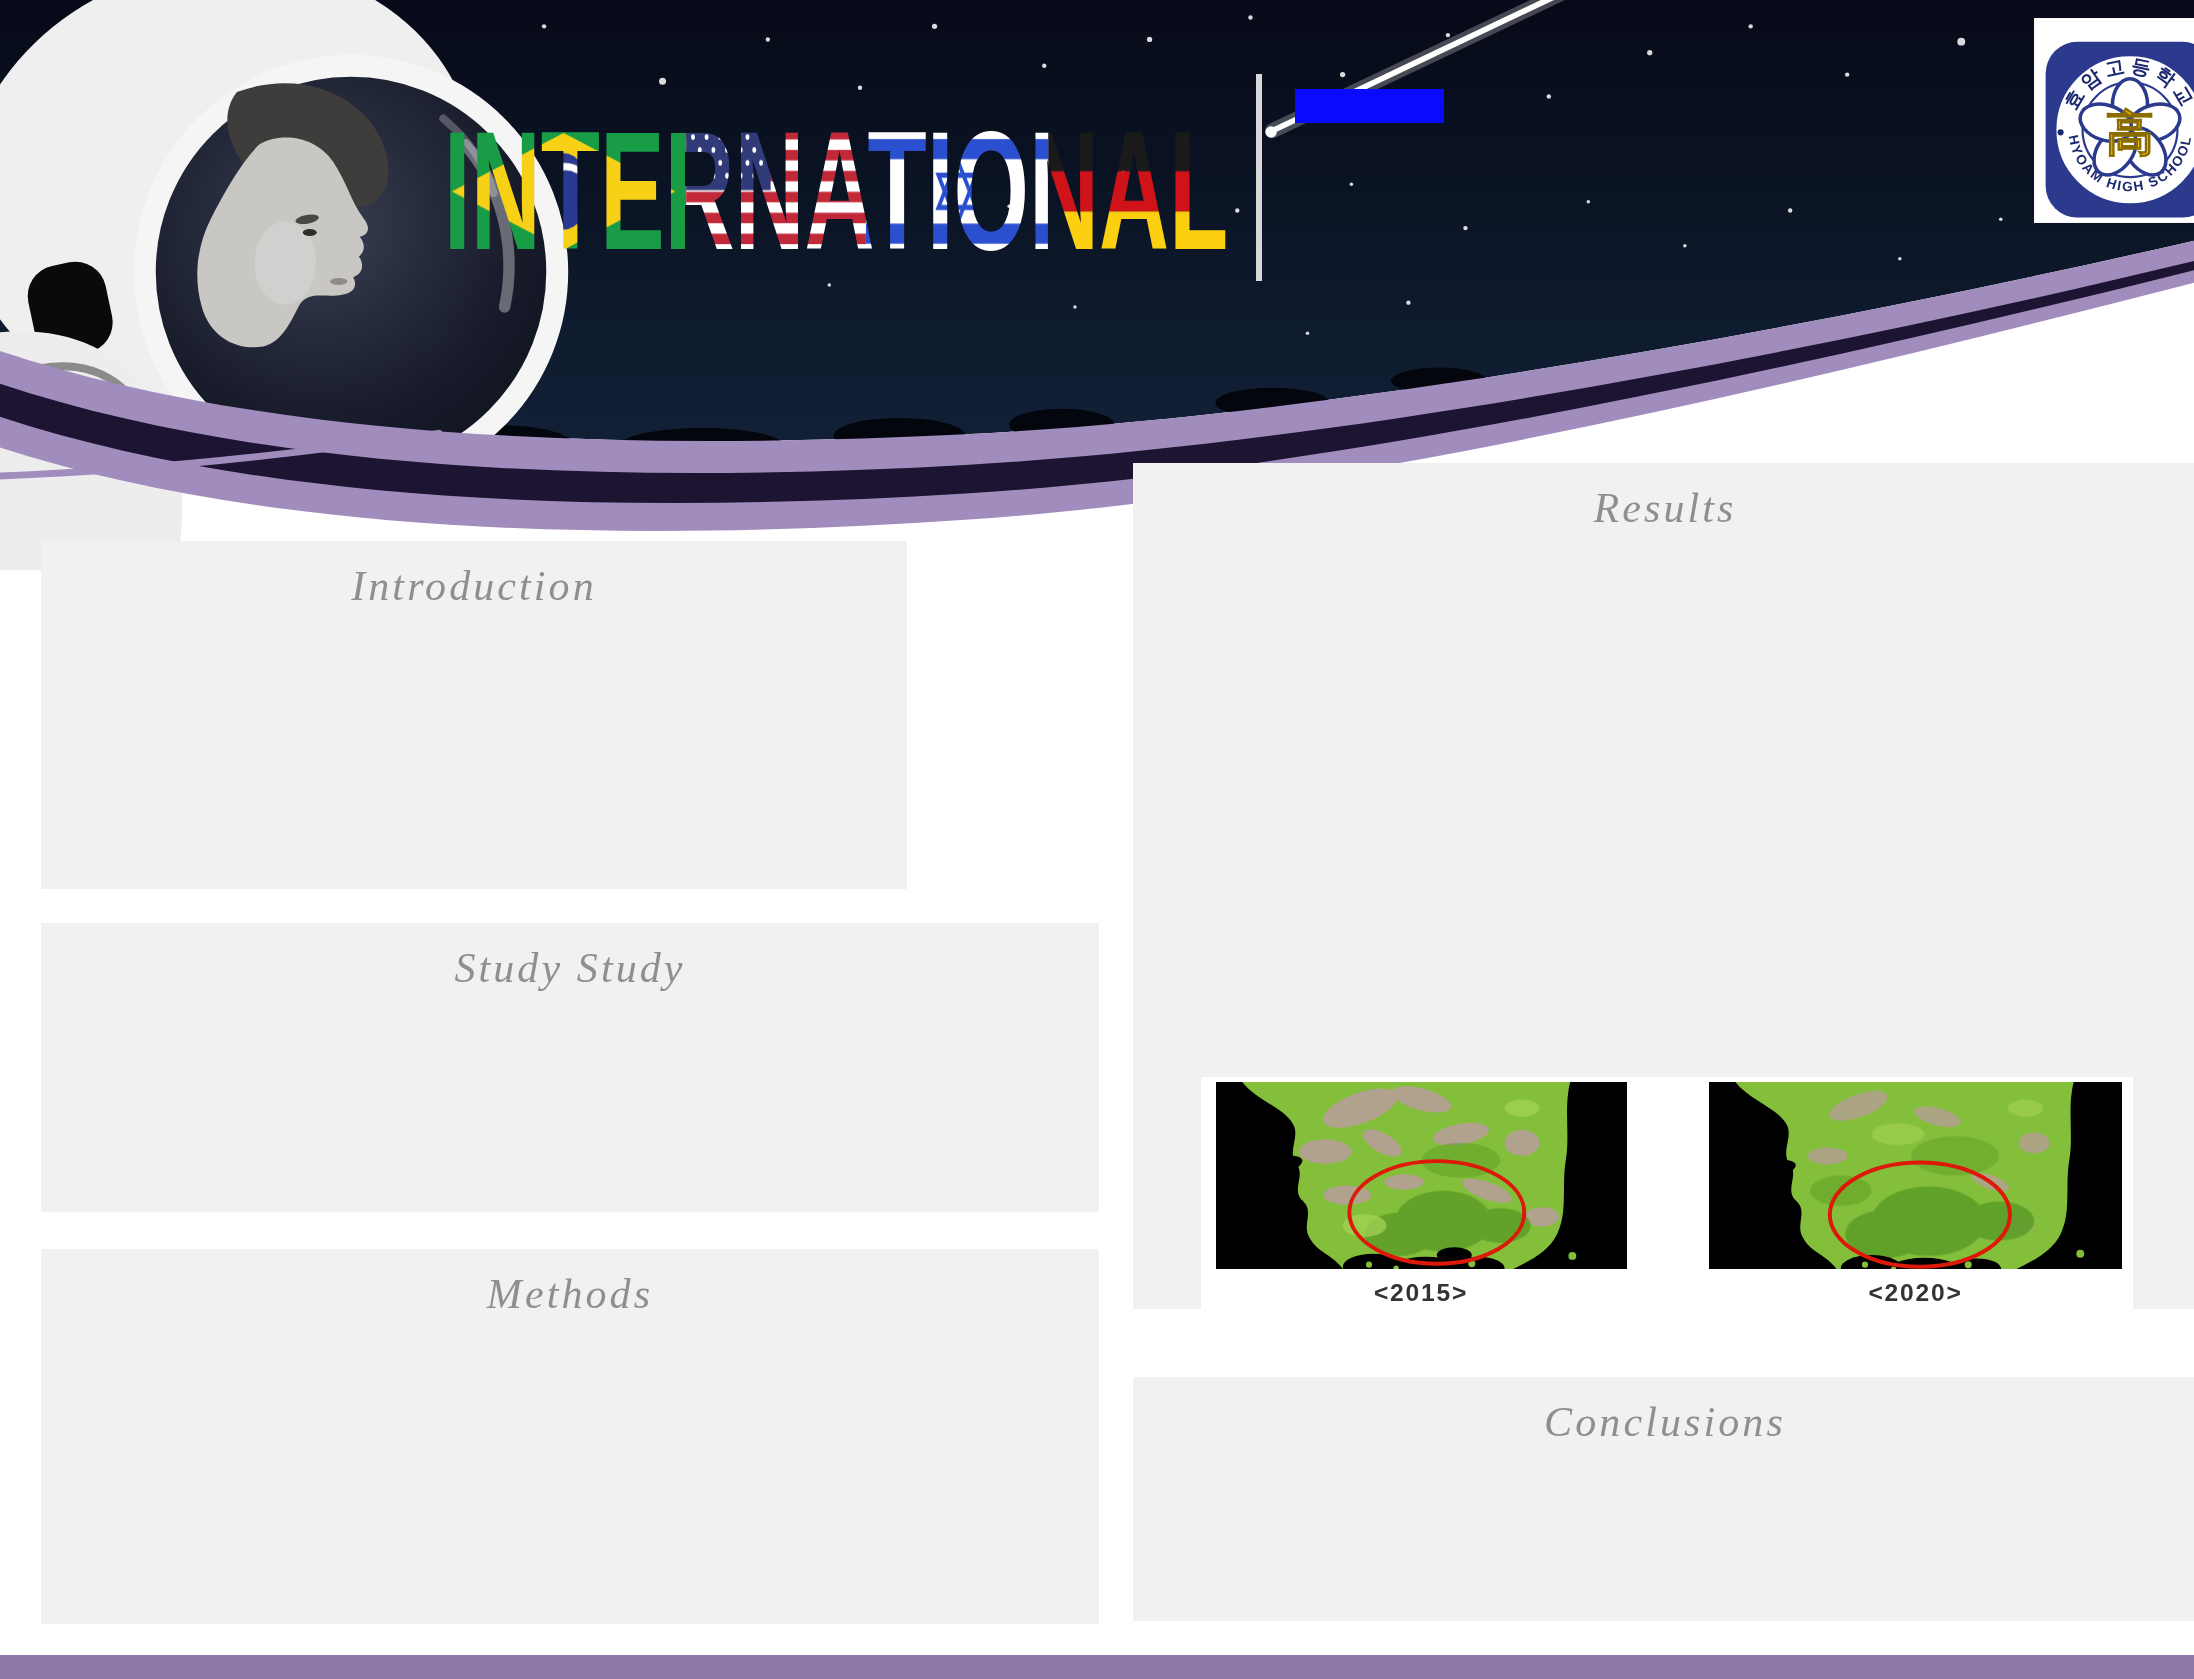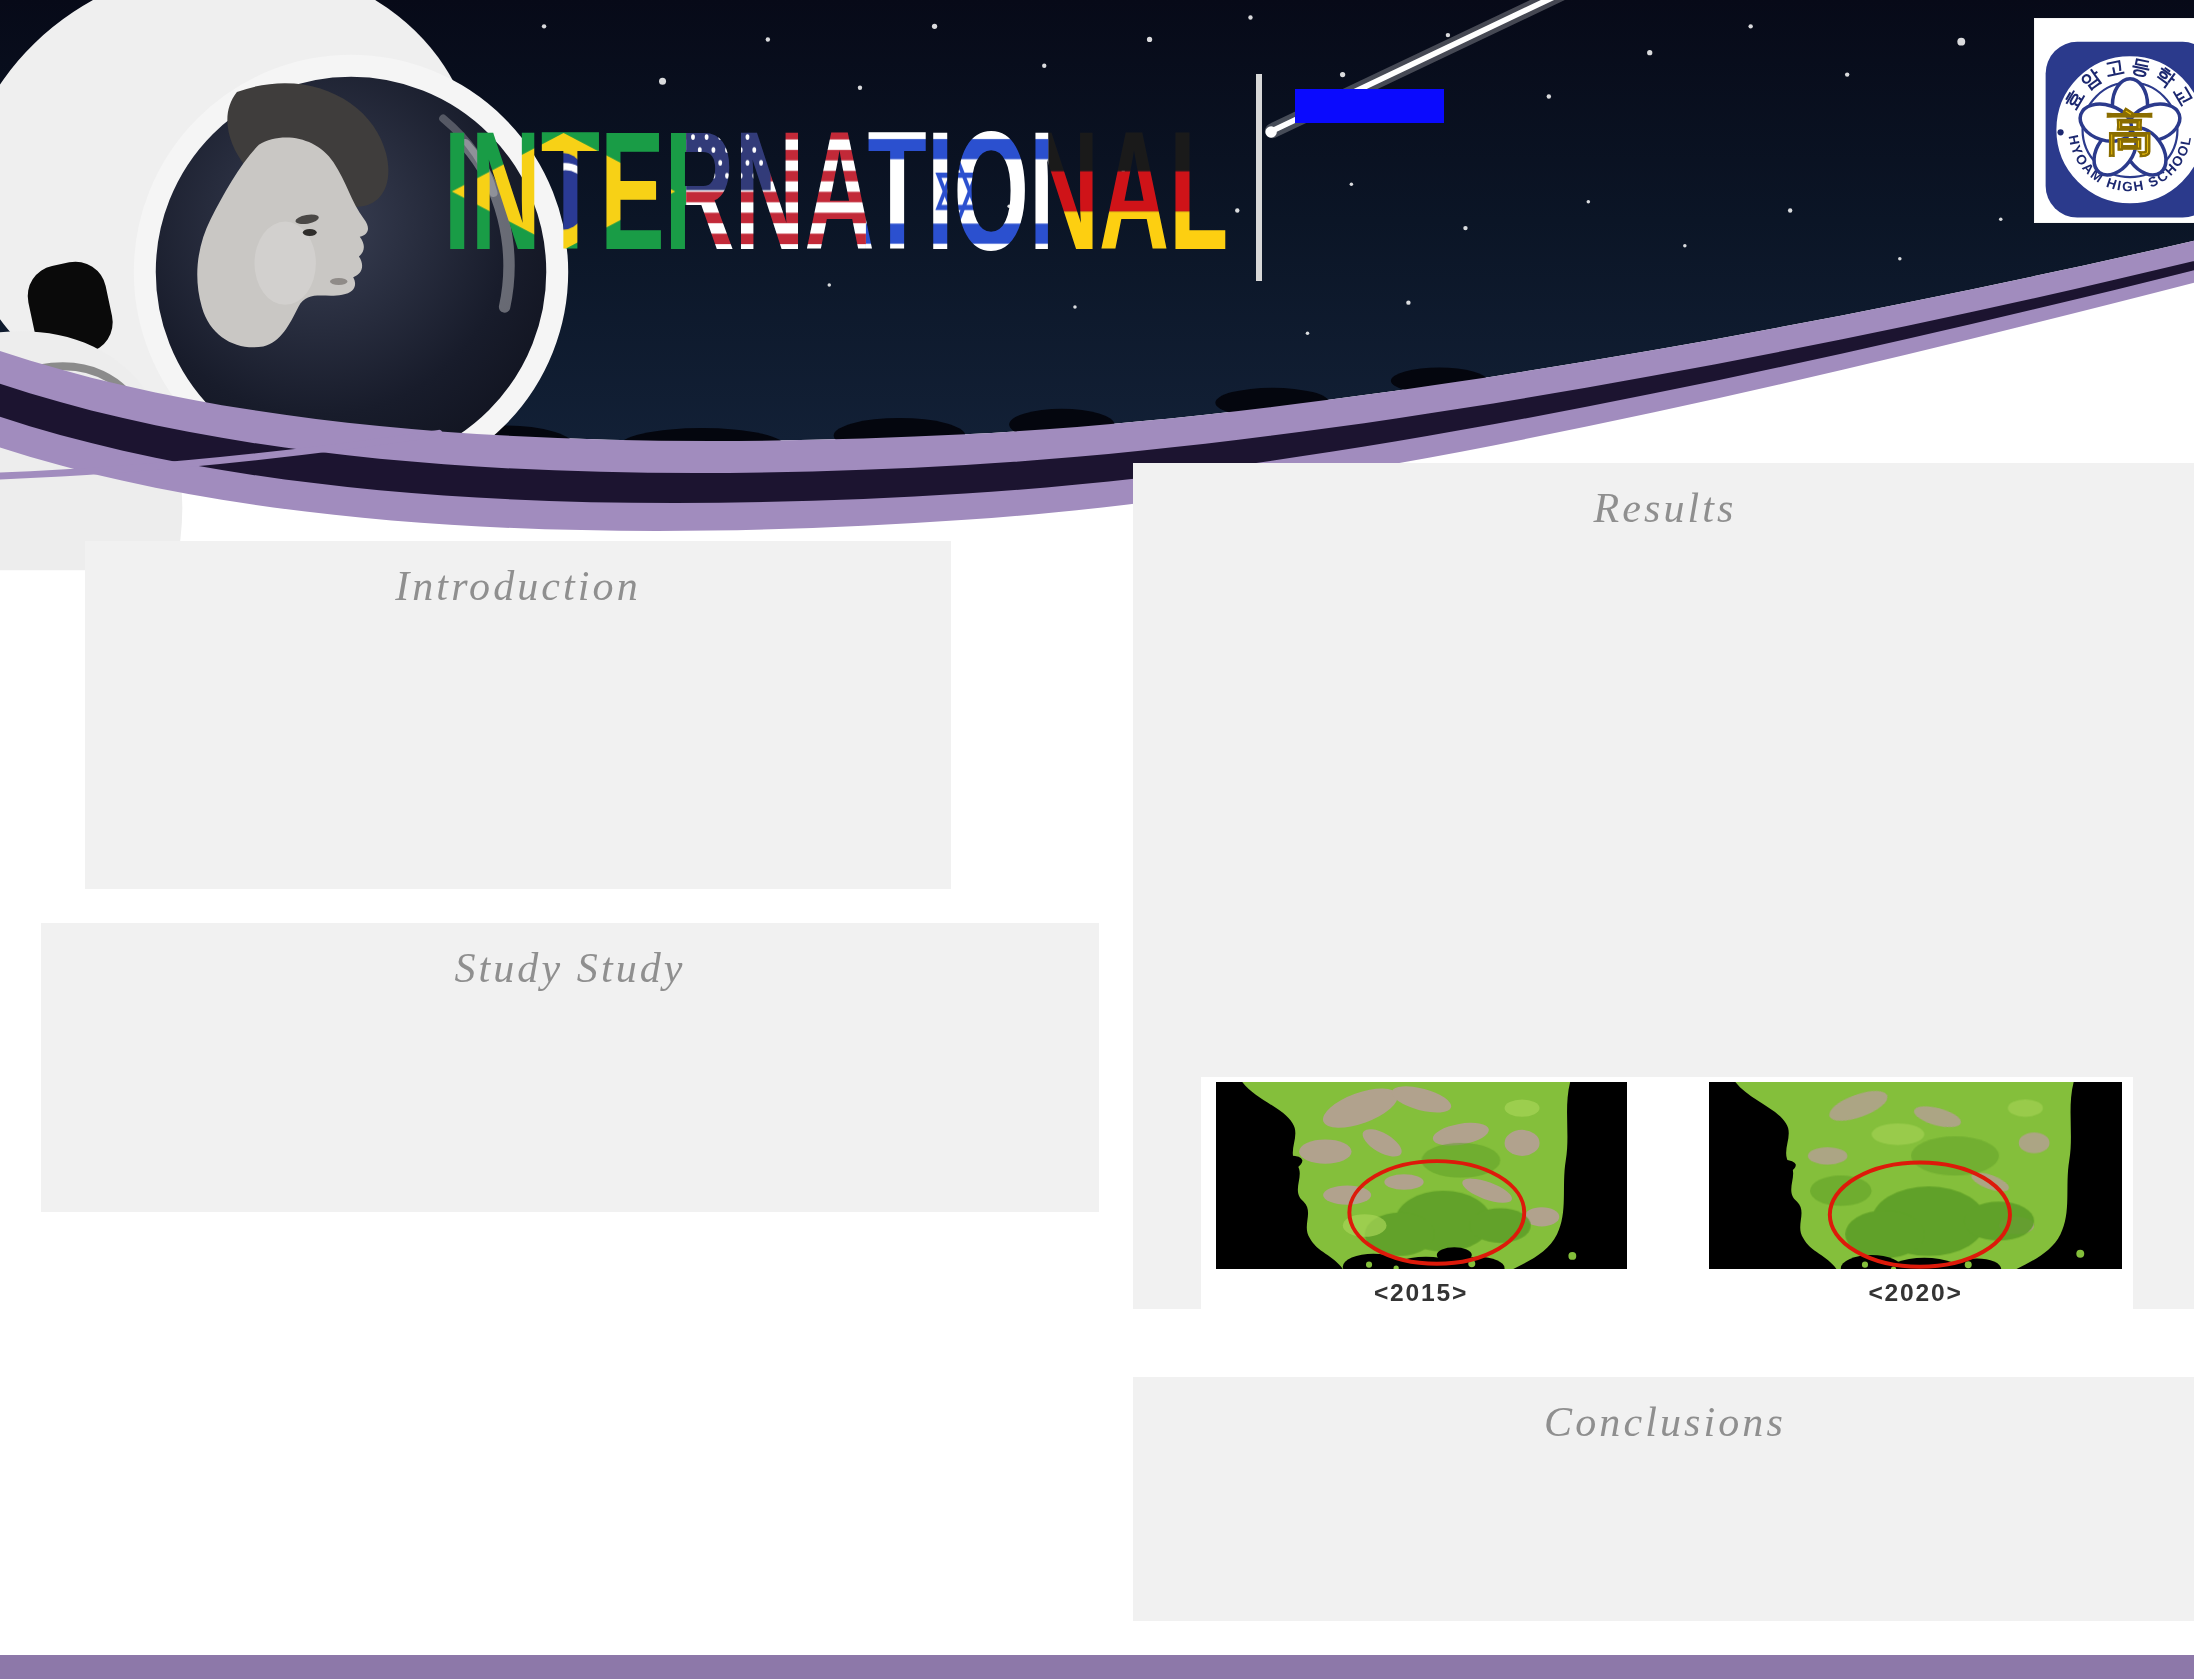--- a/index.html
+++ b/index.html
@@ -18,21 +18,21 @@
     outline:1.8px solid #f5f5f5;}
   .logo-card svg{display:block;}
   .logo-card text{font-family:"Liberation Sans",sans-serif;}
   
   .panel{position:absolute;background:#f1f1f1;}
   .panel-title{
     margin:0;padding-top:21px;text-align:center;
     font-family:cursive;font-style:italic;font-weight:normal;
     font-size:42px;color:#8f8f8f;letter-spacing:3.1px;
   }
-  #panel-introduction{left:41px;top:541px;width:866px;height:348px;margin-left:44px;}
+  #panel-introduction{left:41px;top:541px;width:866px;height:348px;}
   #panel-study-area{left:41px;top:923px;width:1058px;height:289px;}
   #panel-methods{left:41px;top:1249px;width:1058px;height:375px;}
   #panel-results{left:1133px;top:463px;width:1064px;height:846px;}
   #panel-conclusions{left:1133px;top:1377px;width:1064px;height:244px;}
   
   #figure-band{position:absolute;left:1201px;top:1077px;width:932px;height:248px;background:#ffffff;}
   .figure{position:absolute;top:4.8px;}
   #figure-2015{left:14.5px;width:411px;}
   #figure-2020{left:508px;width:413px;}
   .figure svg{display:block;width:100%;height:187px;}
@@ -259,20 +259,23 @@
   </div>
 
   <div class="panel" id="panel-introduction">
     <h2 class="panel-title">Introduction</h2>
   </div>
 
   <div class="panel" id="panel-study-area">
     <h2 class="panel-title">Study Study</h2>
   </div>
 
+  <div class="panel" id="panel-methods">
+    <h2 class="panel-title">Methods</h2>
+  </div>
 
   <div class="panel" id="panel-results">
     <h2 class="panel-title">Results</h2>
   </div>
 
   <div id="figure-band">
 
     <div class="figure" id="figure-2015">
       <svg viewBox="0 0 940 430" preserveAspectRatio="none">
         <rect width="940" height="430" fill="#000000"></rect>

